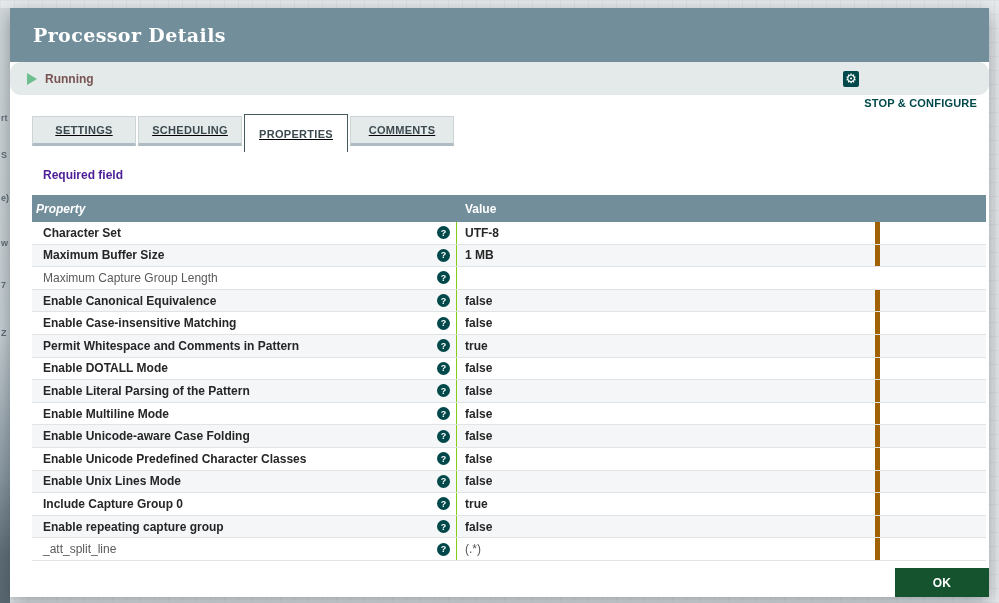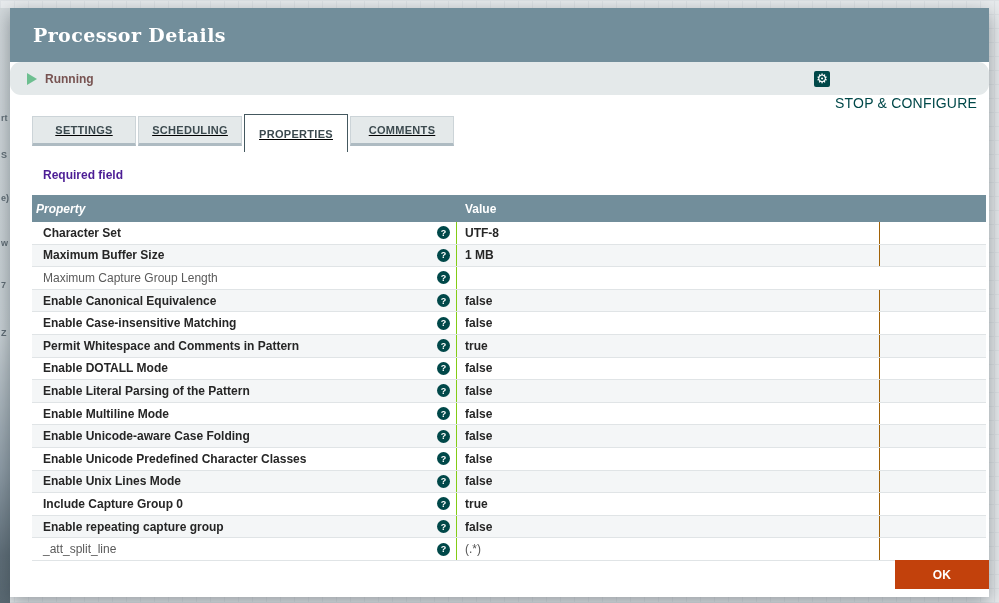--- a/index.html
+++ b/index.html
@@ -51,21 +51,21 @@
     border-top:6px solid transparent;
     border-bottom:6px solid transparent;
   }
   .running-label { margin-left:8px; font-size:12px; font-weight:bold; color:#775351; }
   .stop-config { display:flex; align-items:center; gap:5px; cursor:pointer; }
   .gear-badge {
     width:16px; height:16px; background:#004849; border-radius:2px;
     color:#fff; display:flex; align-items:center; justify-content:center;
     font-size:13px; line-height:1;
   }
-  .stop-config-label { font-size:14px; font-weight:normal; color:#004849; letter-spacing:.2px;margin-top:48px; }
+  .stop-config-label { font-size:11px; font-weight:bold; color:#004849; letter-spacing:.2px;margin-top:48px; }
 
   .content { padding:13px 22px 0 22px; position:relative; }
 
   .tabs { display:flex; align-items:flex-end; height:38px;text-decoration:underline; }
   .tab {
     width:104px; height:30px; margin-right:2px;
     background:#e4e9ea; border:1px solid #ccd4d8; border-bottom:3px solid #aebbc2;
     display:flex; align-items:center; justify-content:center;
     font-size:11px; font-weight:bold; color:#3c4a4f; letter-spacing:.3px;
     cursor:pointer;
@@ -93,28 +93,28 @@
   }
   .prop-name { color:#5a5a5a; }
   .row.required .prop-name { font-weight:bold; color:#262626; }
   .help-icon {
     width:13px; height:13px; min-width:13px; border-radius:50%;
     background:#004849; color:#ffffff; font-size:9px; font-weight:bold;
     display:flex; align-items:center; justify-content:center; cursor:pointer;
   }
   .cell-value {
     width:423px; display:flex; align-items:center; padding-left:8px;
-    border-right:1px solid #a16207; color:#565656;
+    border-right:5px solid #a16207; color:#565656;
   }
   .row.required .cell-value { font-weight:bold; color:#262626; }
   .cell-filler { flex:1; }
 
   .ok-button {
-    position:absolute; right:0; bottom:8px; width:94px; height:29px;
-    background:#c2410c; color:#ffffff; font-size:12px; font-weight:bold;
+    position:absolute; right:0; bottom:0; width:94px; height:29px;
+    background:#14532d; color:#ffffff; font-size:12px; font-weight:bold;
     display:flex; align-items:center; justify-content:center;
     cursor:pointer; letter-spacing:.3px;
   }
 </style>
 </head>
 <body>
 
 <div class="left-strip">
     <span class="frag" style="top: 105px;">rt</span>
     <span class="frag" style="top: 142px;">S</span>

